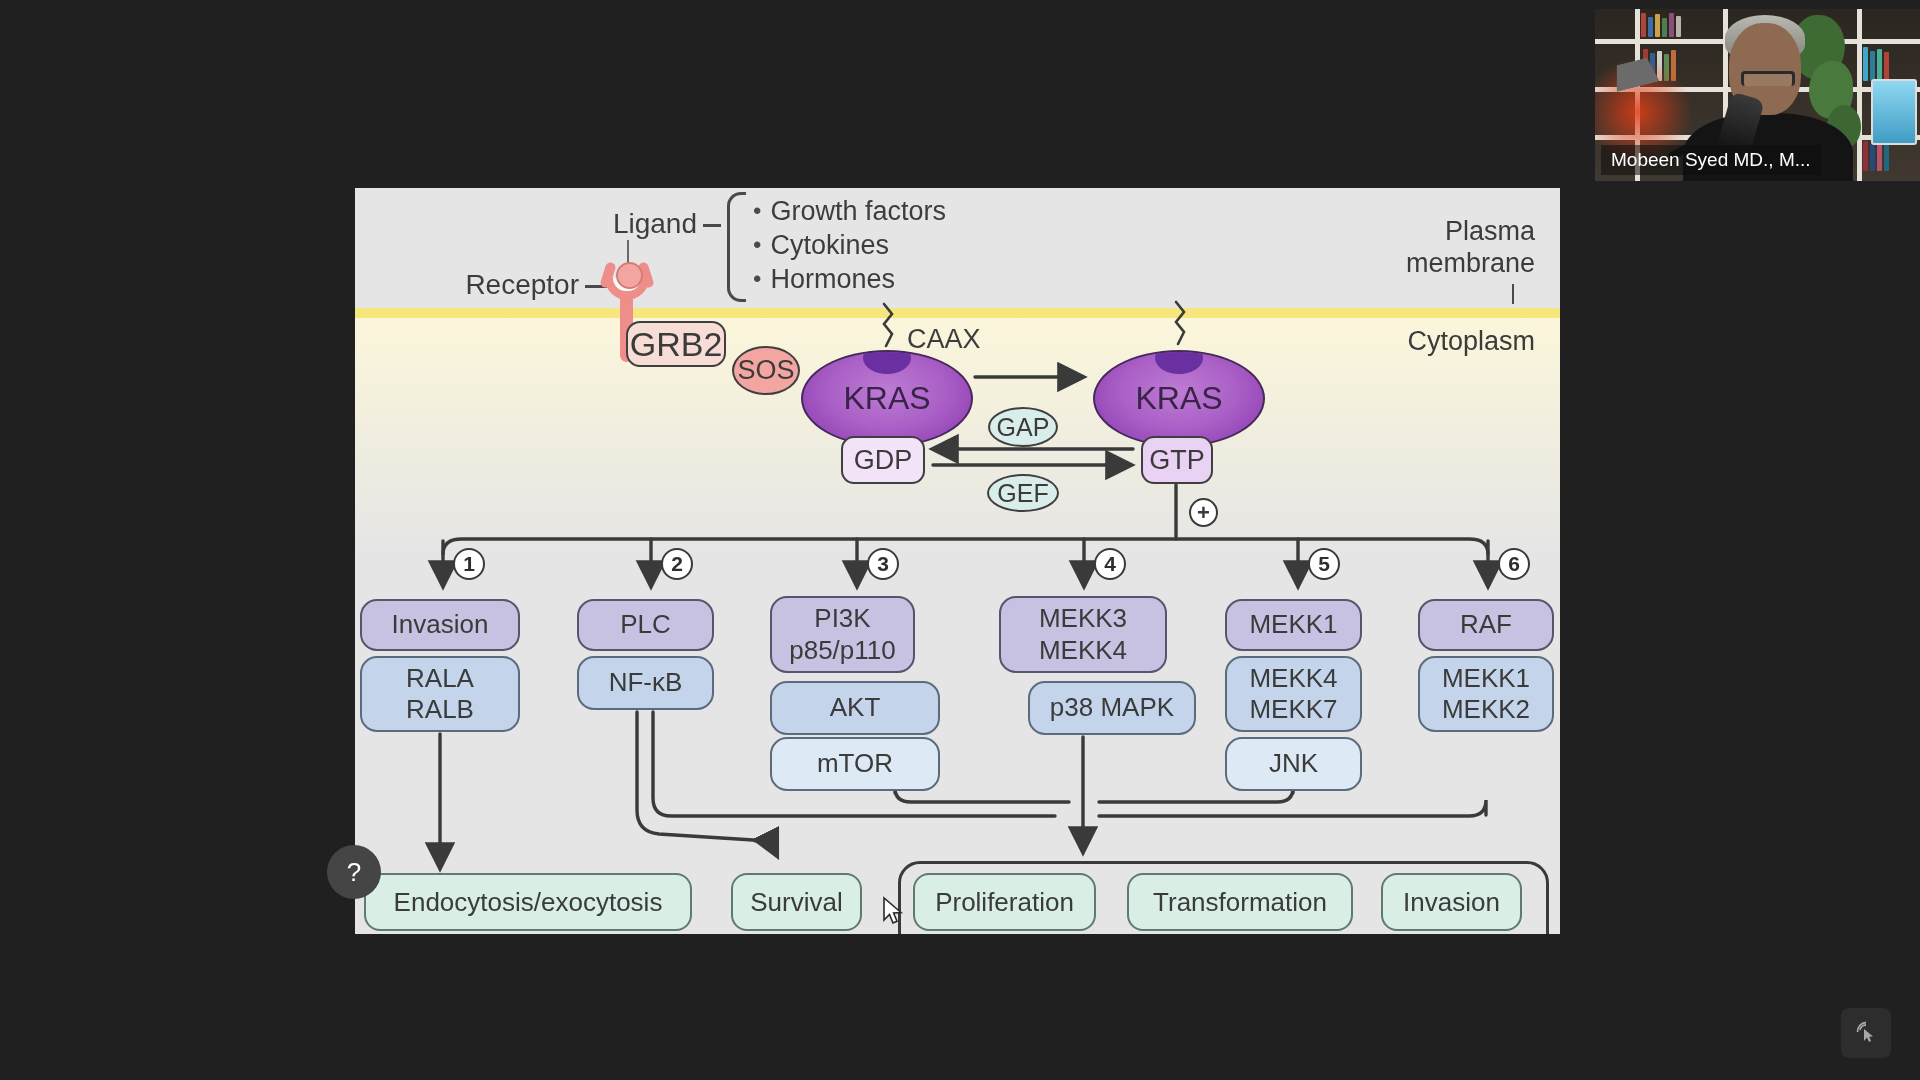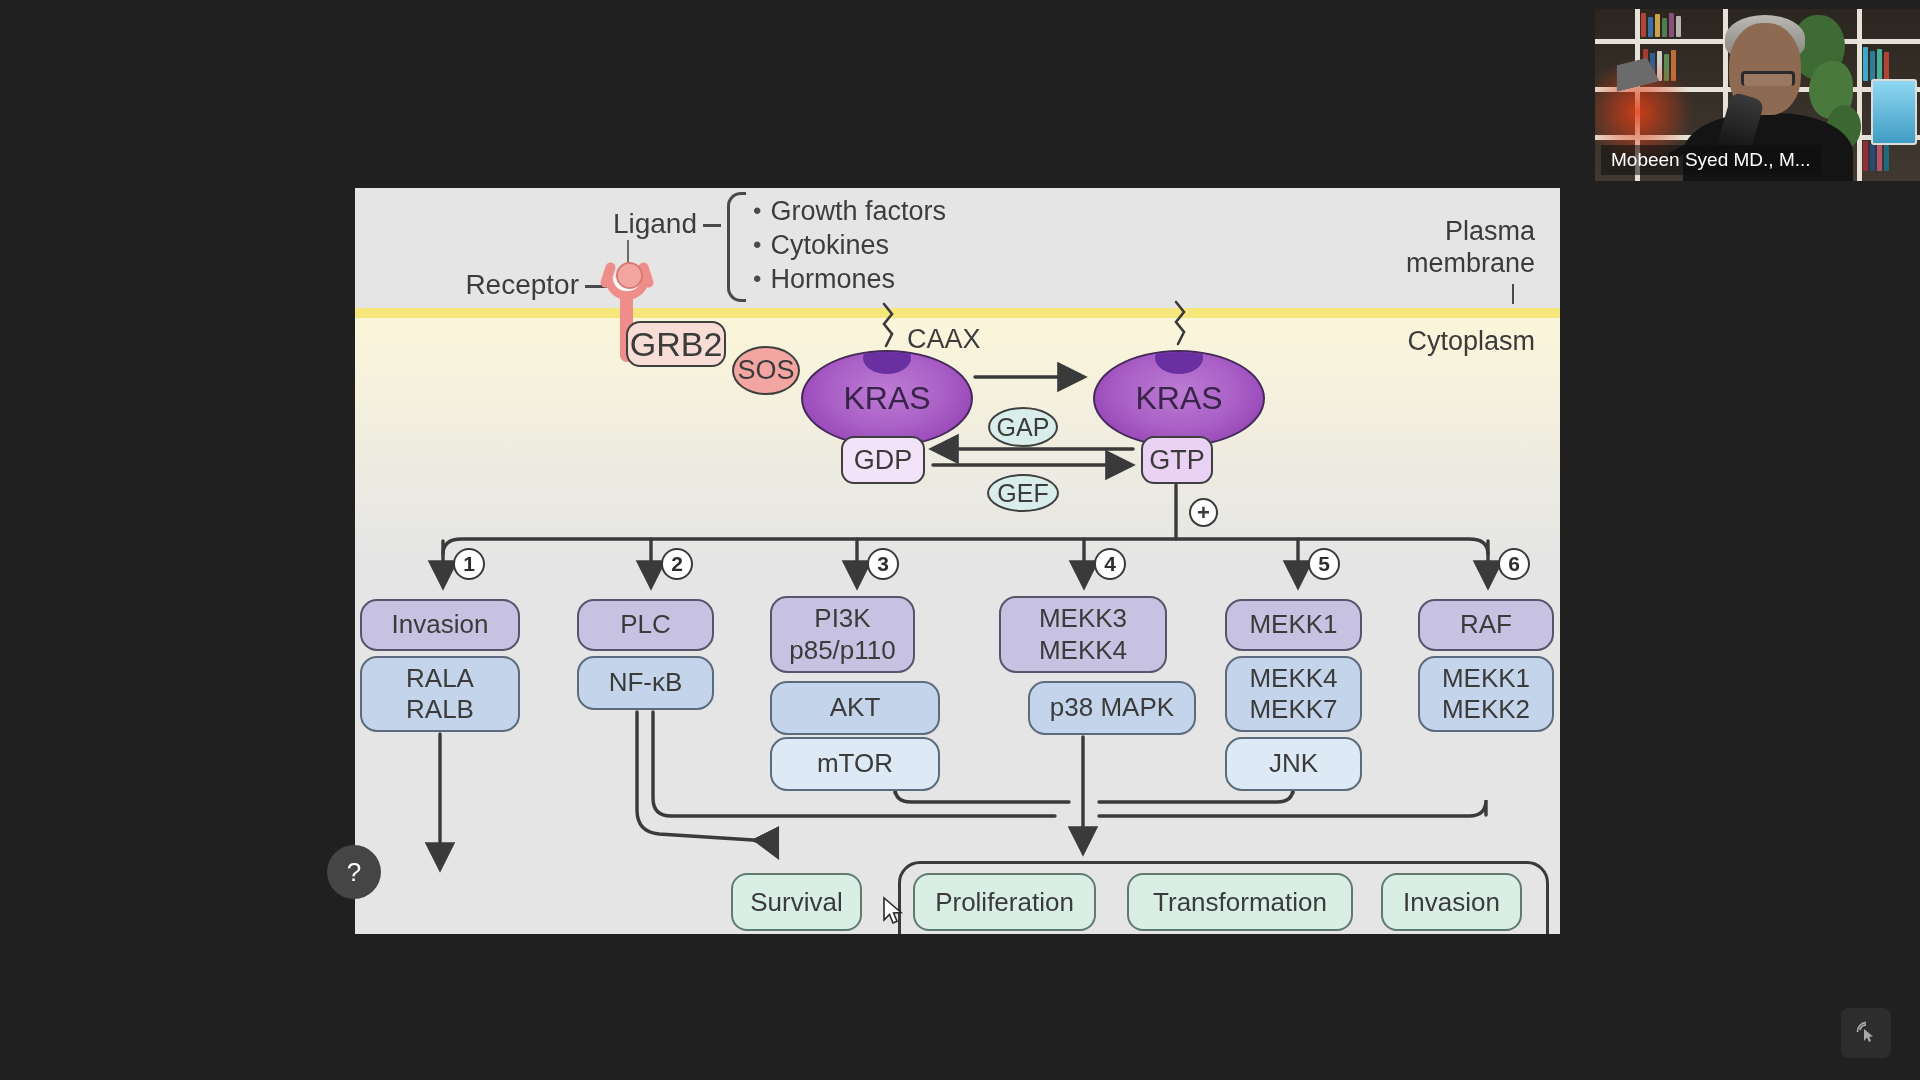--- a/index.html
+++ b/index.html
@@ -236,20 +236,21 @@
     <div class="pbox t1" style="left:870px;top:411px;width:137px;height:52px;">MEKK1</div>
     <div class="pbox t2" style="left:870px;top:468px;width:137px;height:76px;">MEKK4
 MEKK7</div>
     <div class="pbox t3" style="left:870px;top:549px;width:137px;height:54px;">JNK</div>
 
     <div class="pbox t1" style="left:1063px;top:411px;width:136px;height:52px;">RAF</div>
     <div class="pbox t2" style="left:1063px;top:468px;width:136px;height:76px;">MEKK1
 MEKK2</div>
 
     <div class="abs bracket-group"></div>
+    <div class="outcome" style="left:9px;width:328px;">Endocytosis/exocytosis</div>
     <div class="outcome" style="left:376px;width:131px;">Survival</div>
     <div class="outcome" style="left:558px;width:183px;">Proliferation</div>
     <div class="outcome" style="left:772px;width:226px;">Transformation</div>
     <div class="outcome" style="left:1026px;width:141px;">Invasion</div>
   </div>
 
   <div class="help-badge">?</div>
 
   <div class="webcam">
     <div class="wc shelf-v" style="left:40px;"></div>

